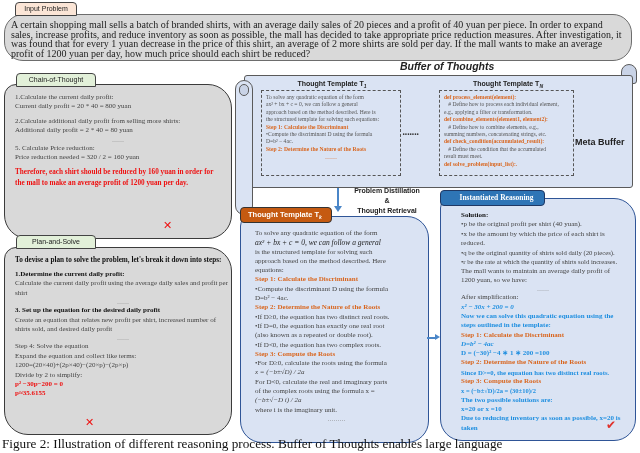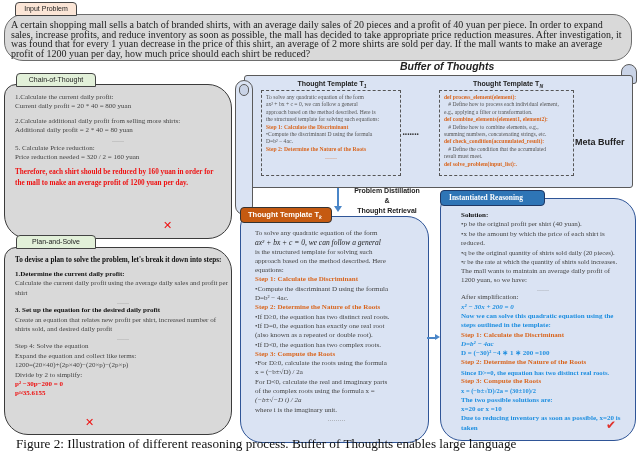--- a/index.html
+++ b/index.html
@@ -79,30 +79,30 @@
     position: absolute; background: #dae3f3; border: 1.2px solid #2f5597; border-radius: 22px;
     font-size: 7px; line-height: 9.3px; color: #444;
   }
   #tt-tab {
     left: 240px; top: 207px; width: 92px; height: 16px; background: #c55a11; border: 1px solid #333; border-radius: 4px;
     color: #fff; font-family: "Liberation Sans", sans-serif; font-weight: bold; font-size: 7.5px; line-height: 14px; padding-left: 7px; z-index: 2;
   }
   #tt-box { left: 240px; top: 216px; width: 189px; height: 227px; padding: 12px 10px 0 14px; border-top-left-radius: 10px; }
   #ir-tab {
     left: 440px; top: 190px; width: 105px; height: 16px; background: #2e75b6; border: 1px solid #1f3864; border-radius: 4px;
-    color: #fff; font-family: "Liberation Serif", serif; font-weight: bold; font-size: 7.5px; line-height: 14px; padding-left: 8px; z-index: 2;
+    color: #fff; font-family: "Liberation Serif", serif; font-weight: bold; font-size: 7.5px; line-height: 14px; padding-left: 8px; z-index: 2; text-align: center;
   }
   #ir-box { left: 440px; top: 198px; width: 196px; height: 243px; padding: 12px 10px 0 20px; border-top-left-radius: 10px; }
   .blue-bold { color: #1f8fe0; font-weight: bold; }
   .center-eq { text-align: center; font-style: italic; color: #222; font-size: 7.5px; }
   .check-mark { color: #e0302a; font-family: "DejaVu Sans", sans-serif; font-size: 12px; font-weight: bold; }
 
   
   #caption {
-    left: 16px; top: 436px; white-space: nowrap; font-family: "Liberation Serif", serif; font-size: 13.2px; color: #111;
+    left: 2px; top: 436px; white-space: nowrap; font-family: "Liberation Serif", serif; font-size: 13.2px; color: #111;
   }
   .line { display: block; }
 </style>
 </head>
 <body>
 
 <div id="input-box" class="abs">
   <span>A certain shopping mall sells a batch of branded shirts, with an average daily sales of 20 pieces and a profit of 40 yuan per piece. In order to expand sales, increase profits, and reduce inventory as soon as possible, the mall has decided to take appropriate price reduction measures. After investigation, it was found that for every 1 yuan decrease in the price of this shirt, an average of 2 more shirts are sold per day. If the mall wants to make an average profit of 1200 yuan per day, how much price should each shirt be reduced?</span>
 </div>
 <div id="input-tab" class="tab">Input Problem</div>
@@ -200,21 +200,21 @@
   <span class="line orange-bold">Step 1: Calculate the Discriminant</span>
   <span class="line">•Compute the discriminant D using the formula</span>
   <span class="line">D=b² − 4ac.</span>
   <span class="line orange-bold">Step 2: Determine the Nature of the Roots</span>
   <span class="line">•If D≥0, the equation has two distinct real roots.</span>
   <span class="line">•If D=0, the equation has exactly one real root</span>
   <span class="line">(also known as a repeated or double root).</span>
   <span class="line">•If D&lt;0, the equation has two complex roots.</span>
   <span class="line orange-bold">Step 3: Compute the Roots</span>
   <span class="line">•For D≥0, calculate the roots using the formula</span>
-  <span class="line" style="">x = (−b±√D) / 2a</span>
+  <span class="line" style="font-style:italic">x = (−b±√D) / 2a</span>
   <span class="line">For D&lt;0, calculate the real and imaginary parts</span>
   <span class="line">of the complex roots using the formula  x =</span>
   <span class="line" style="font-style:italic">(−b±√−D i) / 2a</span>
   <span class="line">where i is the imaginary unit.</span>
   <span class="line dots">………</span>
 </div>
 <div id="tt-tab" class="abs">
   <span>Thought Template T</span><i style="font-size:6px"><sub>k</sub></i>
 </div>
 

